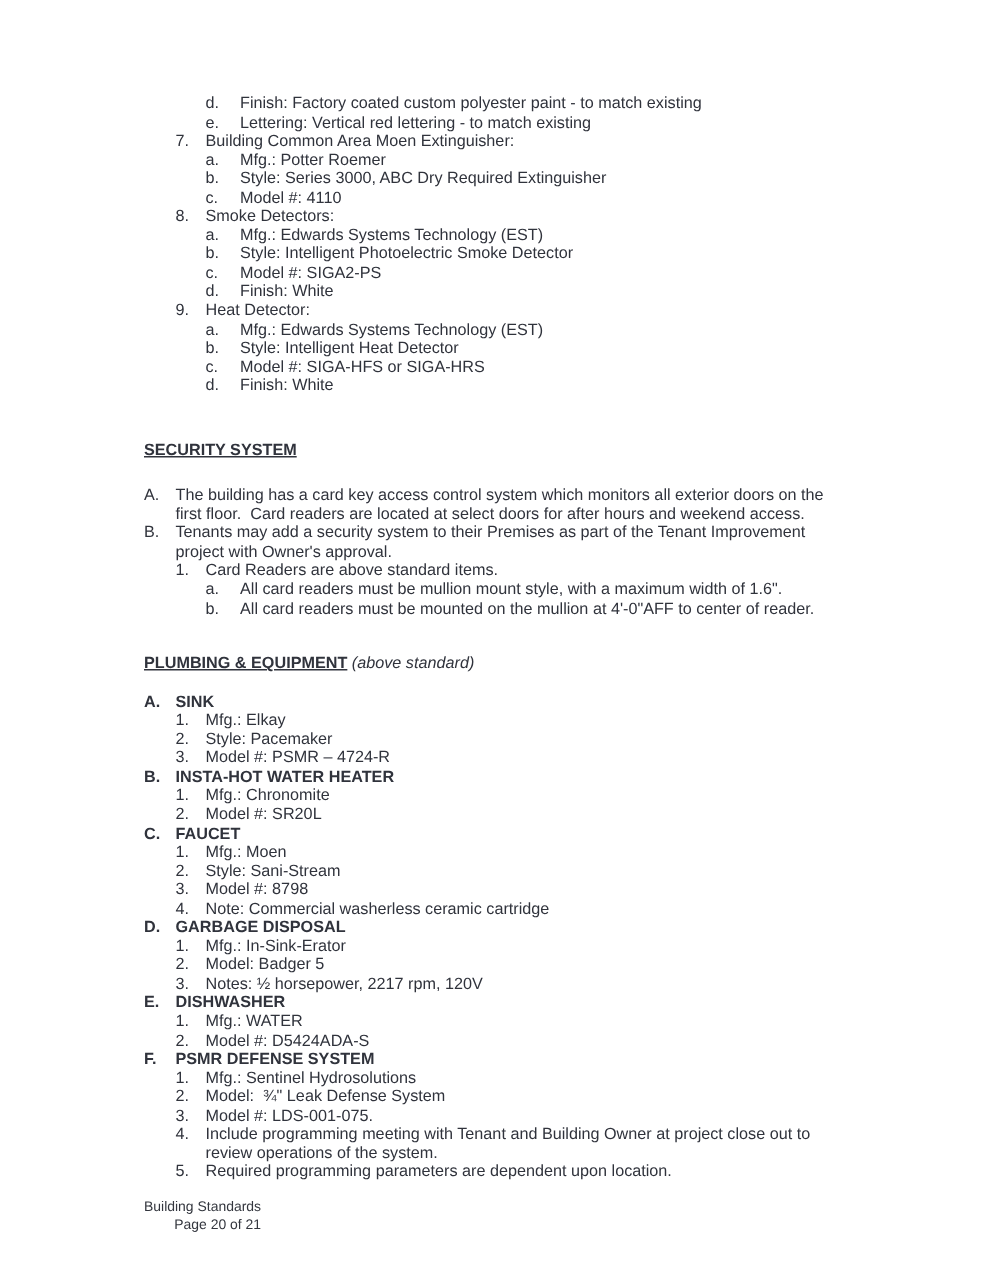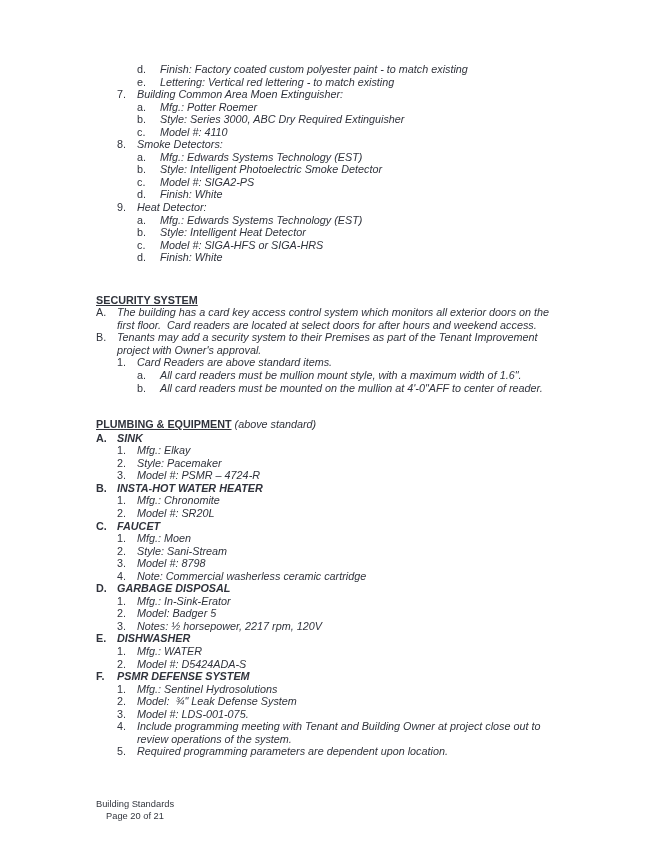--- a/index.html
+++ b/index.html
@@ -15,51 +15,51 @@
     overflow: hidden;
   }
   .content {
     position: absolute;
     left: 96px;
     top: 63px;
     width: 471px;
   }
   .li { display: flex; align-items: flex-start; }
   .li .marker { flex-shrink: 0; }
-  .li .text { flex: 1; white-space: pre-wrap; font-style: italic; }
+  .li .text { flex: 1; white-space: pre-wrap; }
   .lvl-1 { margin-left: 0; }
   .lvl-1 > .marker { width: 21px; }
   .lvl-2 { margin-left: 21px; }
   .lvl-2 > .marker { width: 20px; }
   .lvl-3 { margin-left: 41px; }
   .lvl-3 > .marker { width: 23px; }
   .bold { font-weight: bold; }
-  .heading { margin-top: 30px; margin-bottom: 0; }
+  .heading { margin-top: 30px; margin-bottom: 18px; }
   .heading .heading-main {
     font-weight: bold;
     text-decoration: underline;
   }
   .heading .heading-suffix {
     font-style: italic;
     font-weight: normal;
     text-decoration: none;
   }
-  .heading.plumbing { margin-top: 24px; margin-bottom: 1px; }
+  .heading.plumbing { margin-top: 24px; margin-bottom: 13px; }
   .footer {
     position: absolute;
     left: 96px;
     right: 97px;
     top: 799px;
     display: flex;
     justify-content: space-between;
     font-size: 9.3px;
     line-height: 11.8px;
     color: #33363e;
   }
-  .footer-right { text-align: center; }
+  .footer-right { text-align: right; }
 </style>
 </head>
 <body>
 
 <div class="page">
   <div class="content">
 
     <div class="list">
 
     <div class="li lvl-3">

